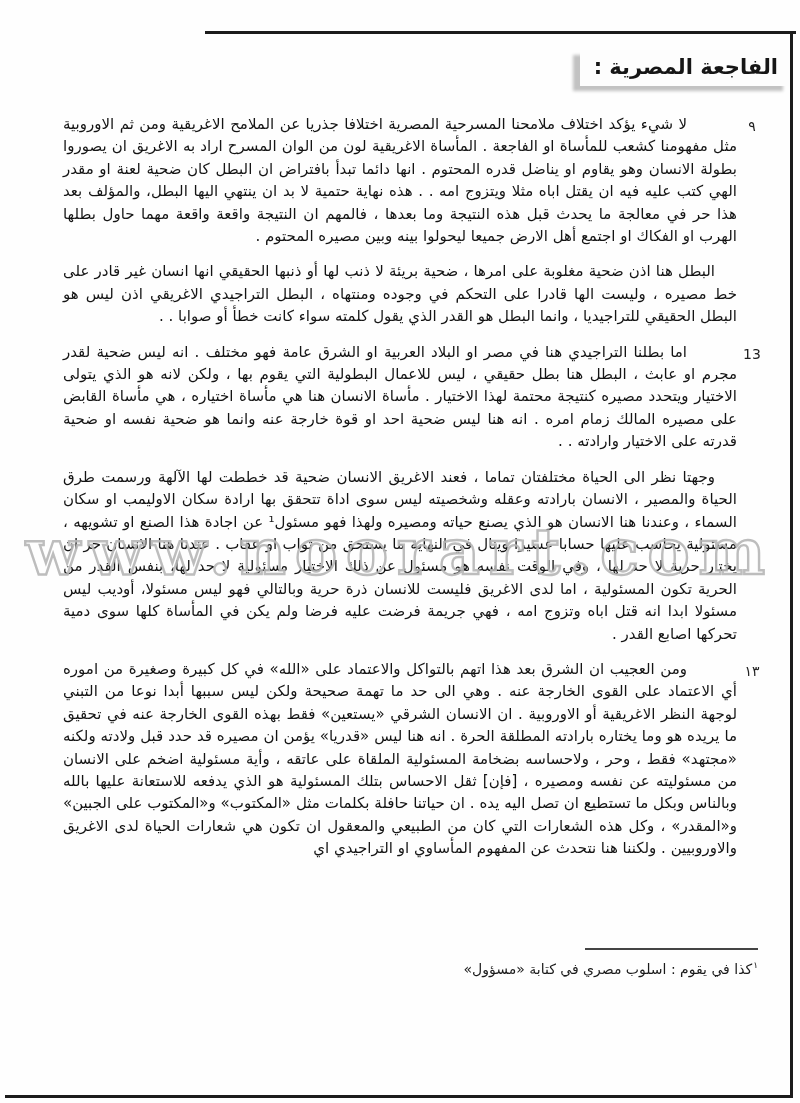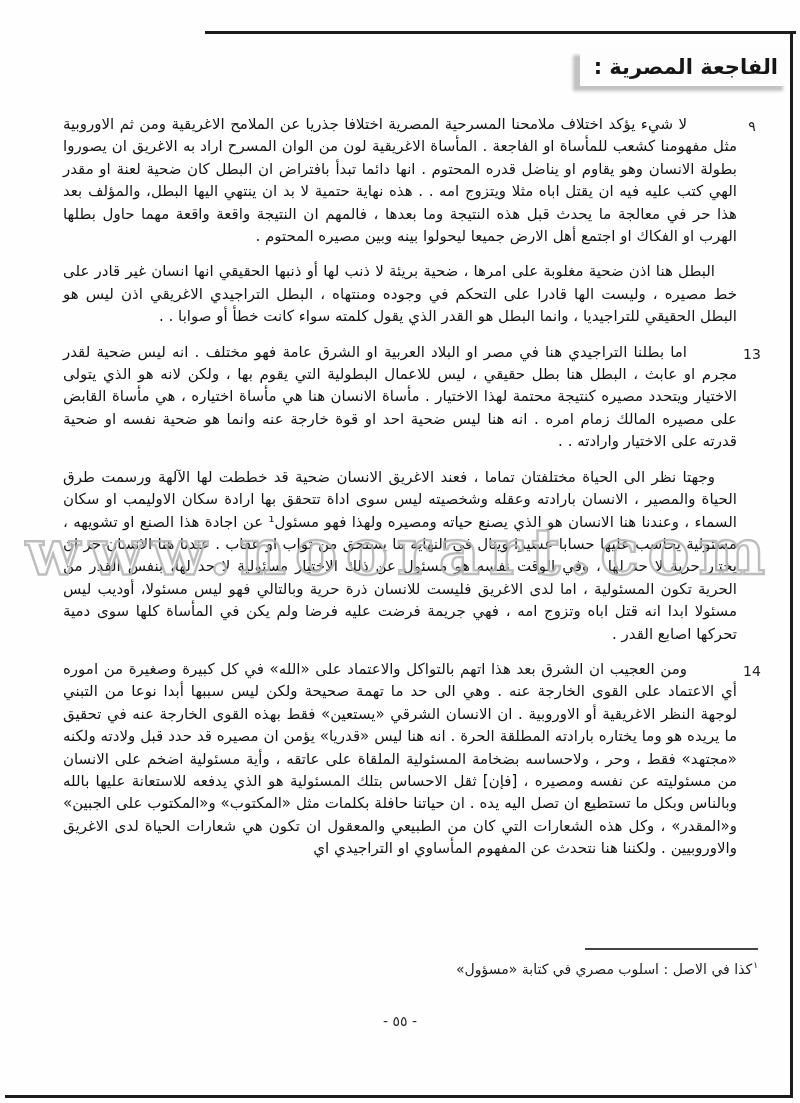--- a/index.html
+++ b/index.html
@@ -125,27 +125,26 @@
       <span class="ptext">البطل هنا اذن ضحية مغلوبة على امرها ، ضحية بريئة لا ذنب لها أو ذنبها الحقيقي انها انسان غير قادر على خط مصيره ، وليست الها قادرا على التحكم في وجوده ومنتهاه ، البطل التراجيدي الاغريقي اذن ليس هو البطل الحقيقي للتراجيديا ، وانما البطل هو القدر الذي يقول كلمته سواء كانت خطأ أو صوابا . .</span>
     </div>
     <div class="para indent-lg">
       <span class="pnum">13</span>
       <span class="ptext">اما بطلنا التراجيدي هنا في مصر او البلاد العربية او الشرق عامة فهو مختلف .  انه ليس ضحية لقدر مجرم او عابث ، البطل هنا بطل حقيقي ، ليس للاعمال البطولية التي يقوم بها ، ولكن لانه هو الذي يتولى الاختيار ويتحدد مصيره كنتيجة محتمة لهذا الاختيار .  مأساة الانسان هنا هي  مأساة اختياره ، هي مأساة القابض على مصيره المالك زمام امره .  انه هنا ليس ضحية احد او قوة خارجة عنه وانما هو ضحية نفسه او ضحية قدرته على الاختيار وارادته . .</span>
     </div>
     <div class="para indent-sm">
       <span class="ptext">وجهتا نظر الى الحياة مختلفتان تماما ، فعند الاغريق الانسان ضحية قد خططت لها الآلهة ورسمت طرق الحياة والمصير ، الانسان بارادته وعقله وشخصيته ليس سوى اداة تتحقق بها ارادة سكان الاوليمب او سكان السماء ، وعندنا هنا الانسان هو الذي يصنع حياته ومصيره ولهذا فهو مسئول¹ عن اجادة هذا الصنع او تشويهه ، مسئولية يحاسب عليها حسابا عسيرا وينال في النهاية ما يستحق من ثواب او عقاب .  عندنا هنا الانسان حر ان يختار حرية لا حد لها ، وفي الوقت نفسه هو مسئول عن ذلك الاختيار مسئولية لا حد لها، بنفس القدر من الحرية تكون المسئولية ، اما لدى الاغريق فليست للانسان ذرة حرية وبالتالي فهو ليس مسئولا، أوديب ليس مسئولا ابدا انه قتل اباه وتزوج امه ، فهي جريمة فرضت عليه فرضا ولم يكن في المأساة كلها سوى دمية تحركها اصابع القدر .</span>
     </div>
     <div class="para indent-lg">
-      <span class="pnum">14</span>
+      <span class="pnum">١٣</span>
       <span class="ptext">ومن العجيب ان الشرق بعد هذا اتهم بالتواكل والاعتماد على «الله» في كل كبيرة وصغيرة من اموره أي الاعتماد على القوى الخارجة عنه .  وهي الى حد ما تهمة صحيحة ولكن ليس سببها أبدا نوعا من التبني لوجهة النظر الاغريقية أو الاوروبية .  ان الانسان الشرقي «يستعين» فقط بهذه القوى الخارجة عنه في تحقيق ما يريده هو وما يختاره بارادته المطلقة الحرة .  انه هنا ليس «قدريا» يؤمن ان مصيره قد حدد قبل ولادته ولكنه «مجتهد» فقط ، وحر ، ولاحساسه بضخامة المسئولية الملقاة على عاتقه ، وأية مسئولية اضخم على الانسان من مسئوليته عن نفسه ومصيره ، [فإن] ثقل الاحساس بتلك المسئولية هو الذي يدفعه للاستعانة عليها بالله وبالناس وبكل ما تستطيع ان تصل اليه يده .  ان حياتنا حافلة بكلمات مثل «المكتوب» و«المكتوب على الجبين» و«المقدر» ، وكل هذه الشعارات التي كان من الطبيعي والمعقول ان تكون هي شعارات الحياة لدى الاغريق والاوروبيين .  ولكننا هنا نتحدث عن المفهوم المأساوي او التراجيدي اي</span>
     </div>
   </div>
 
   <div class="watermark">www.noorart.com</div>
 
   <div class="footnote-rule"></div>
   <div class="footnote">
-    <span class="sup">١</span><span>كذا في الاصل :  اسلوب مصري في كتابة «مسؤول»</span>
+    <span class="sup">١</span><span>كذا في يقوم :  اسلوب مصري في كتابة «مسؤول»</span>
   </div>
 
-  <div class="page-number">-  ٥٥  -</div>
 
 </div>
 
 </body></html>

